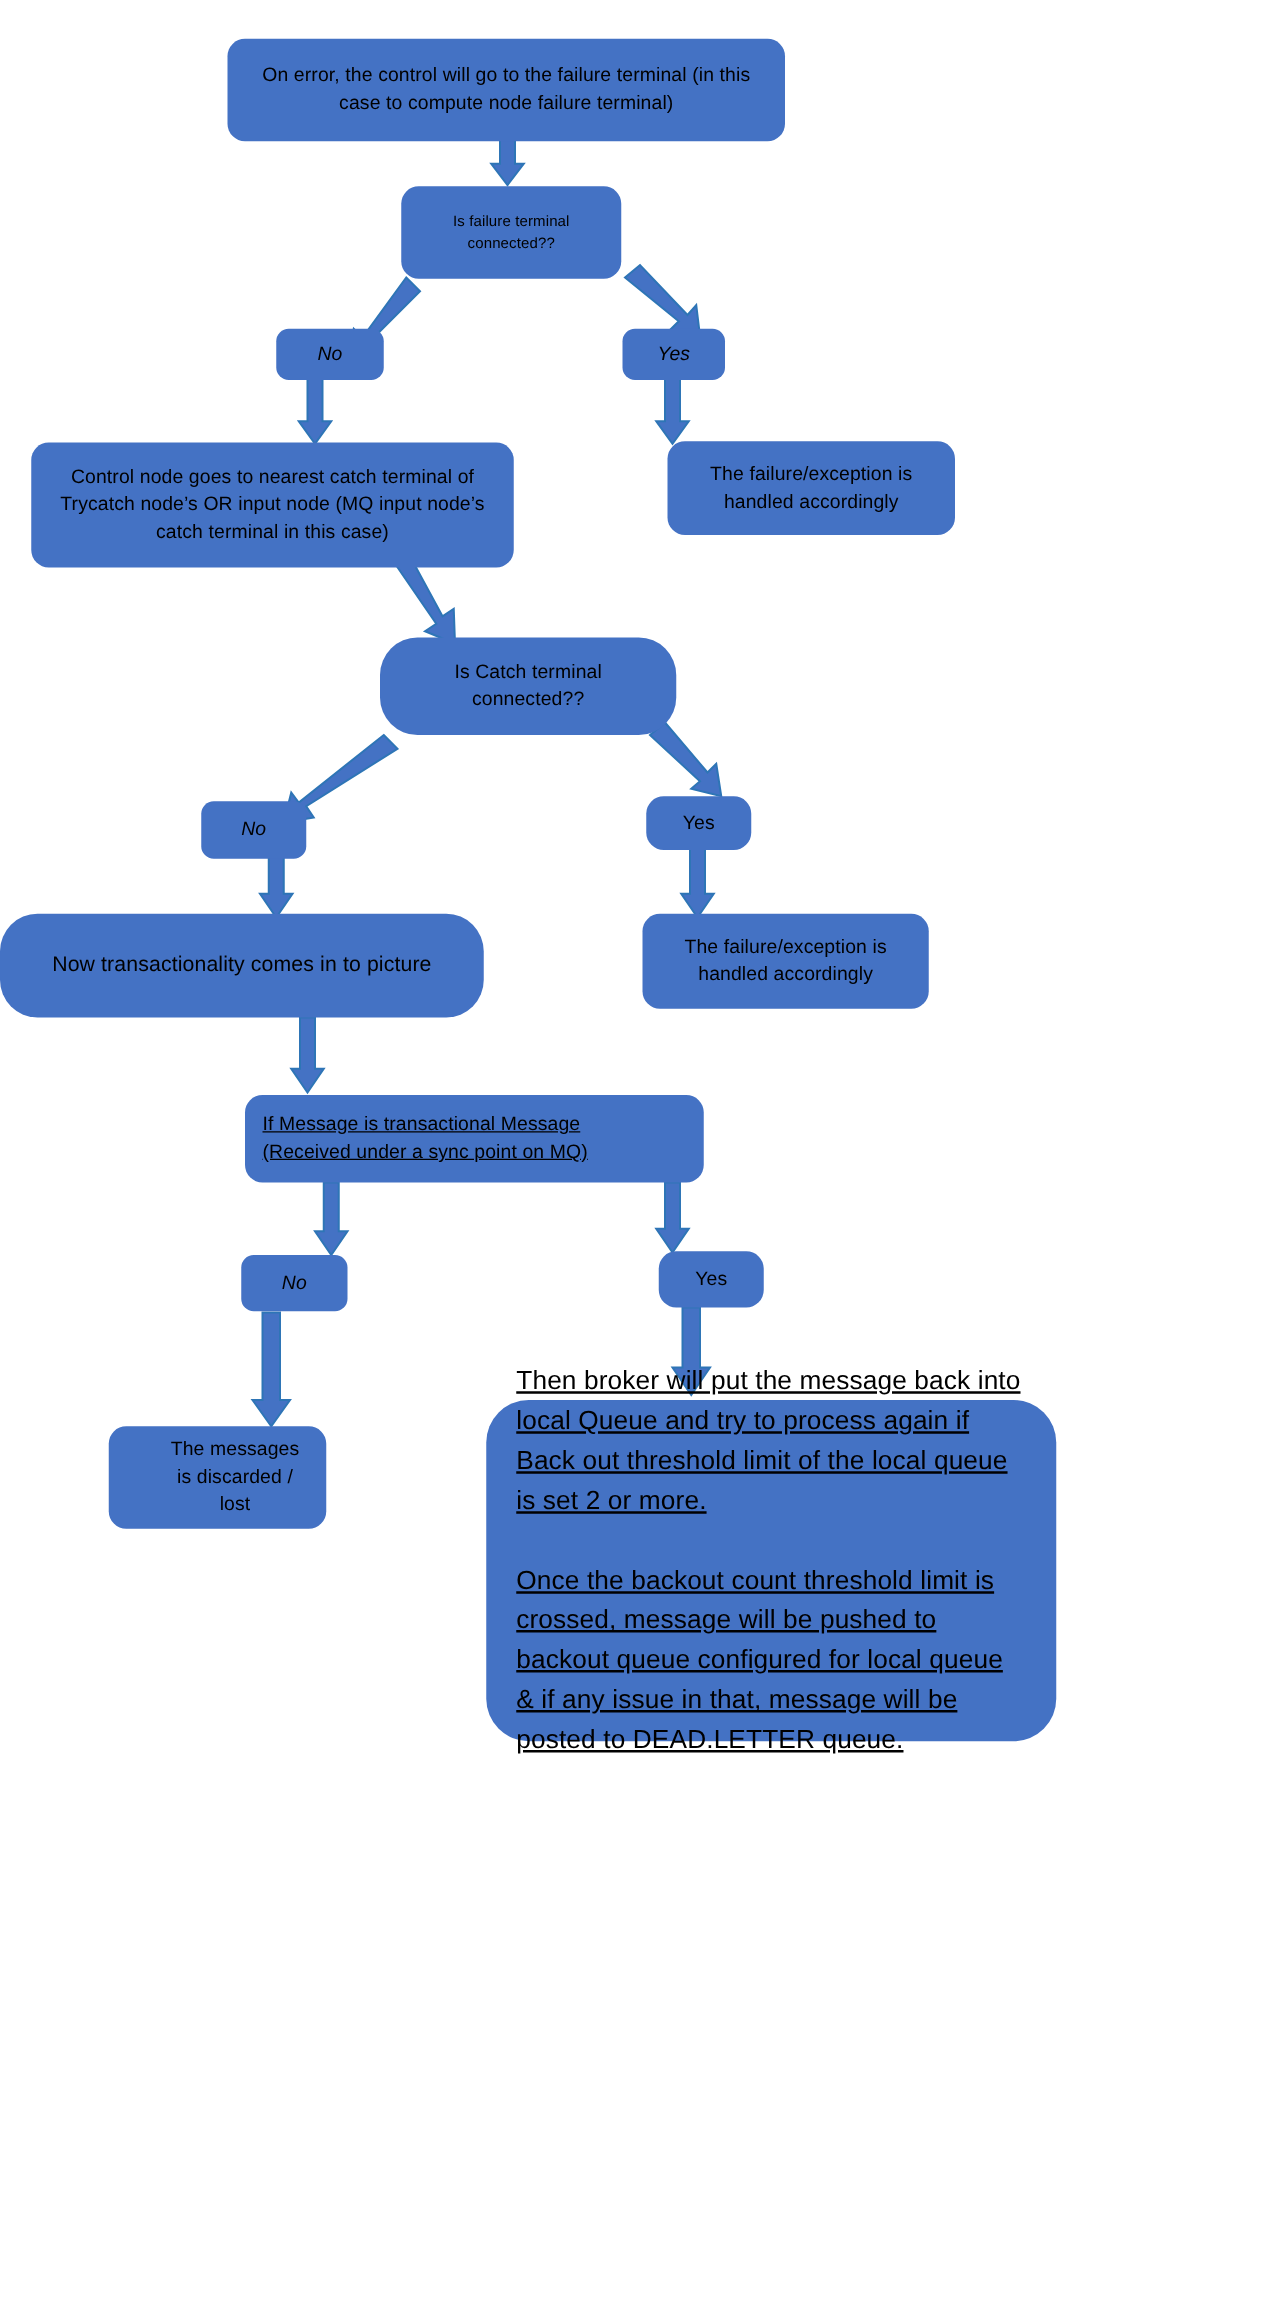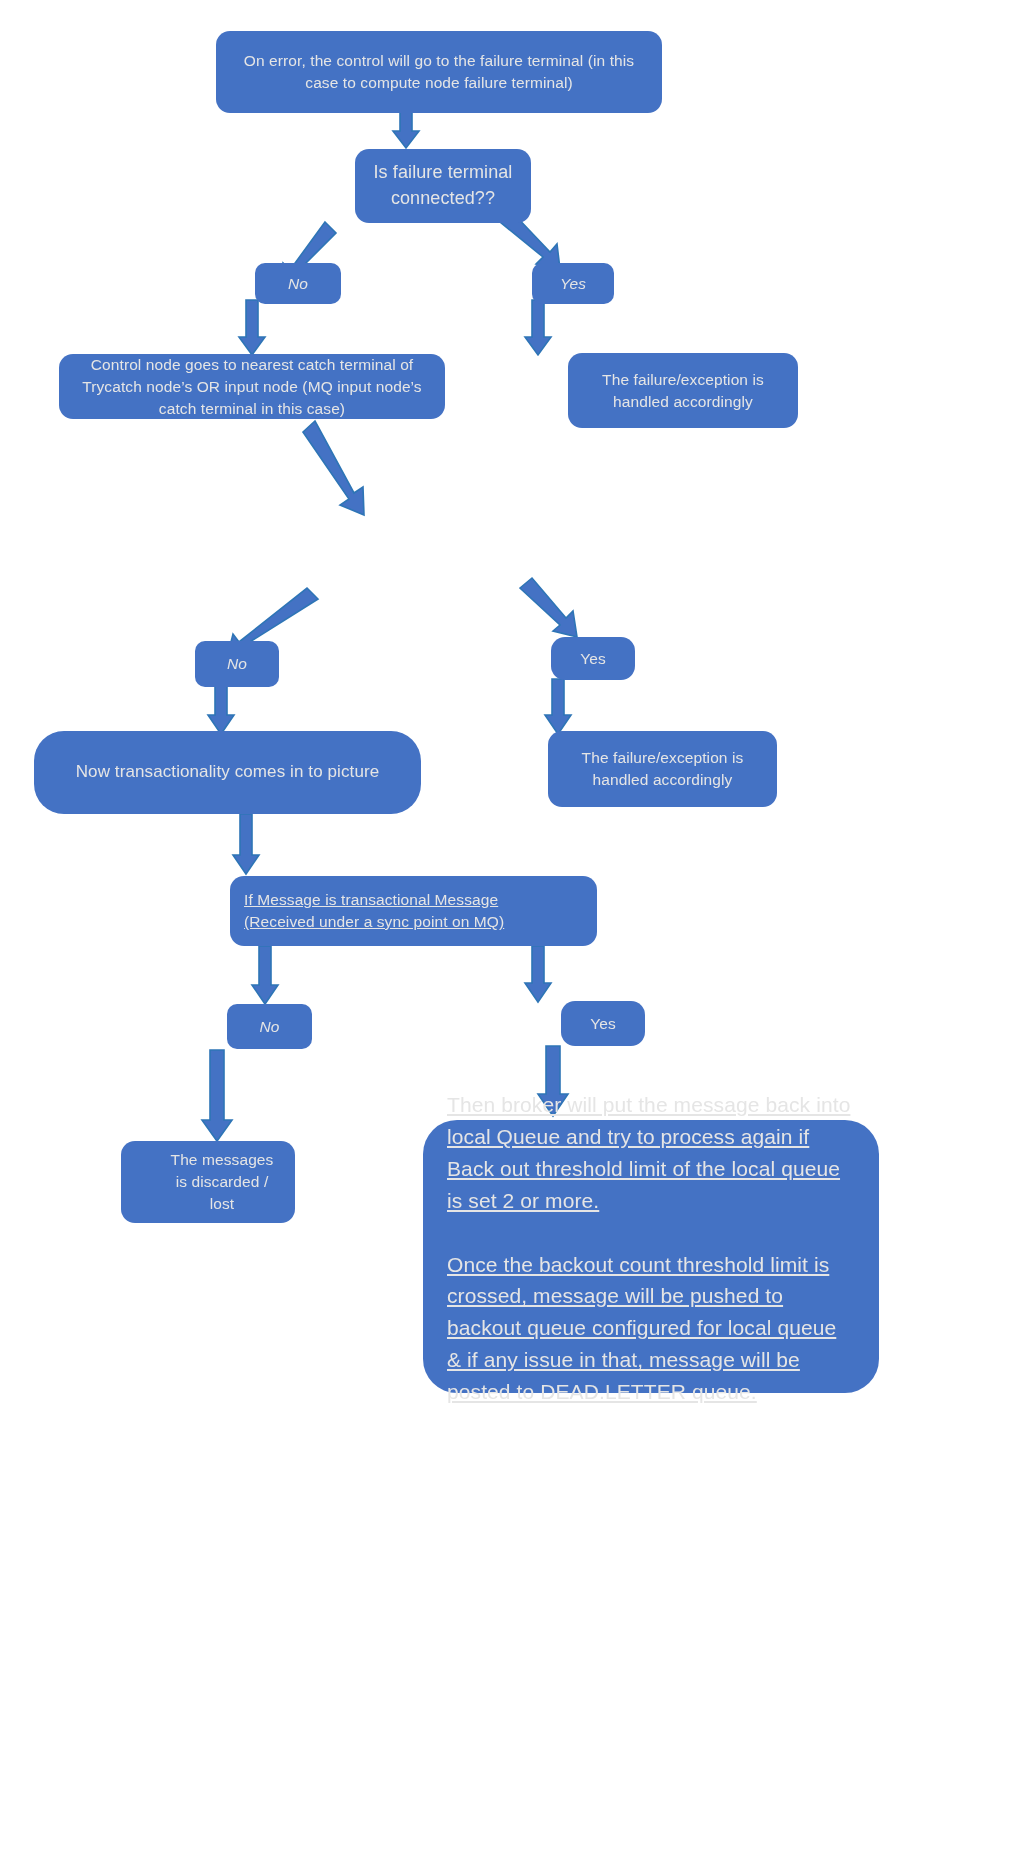--- a/index.html
+++ b/index.html
@@ -12,31 +12,30 @@
   #canvas {
     position: relative;
     width: 1010px;
     height: 1855px;
     overflow: hidden;
     background: #ffffff;
   }
   .node {
     position: absolute;
     background: #4472C4;
-    color: #e5e5e5;
+    color: #000000;
     border-radius: 14px;
     display: flex;
     align-items: center;
     justify-content: center;
     text-align: center;
     line-height: 1.42;
     padding: 6px 14px;
     white-space: pre-line;
     letter-spacing: 0.1px;
-    margin-left: 34px;
   }
   .node.left-align {
     justify-content: flex-start;
     text-align: left;
     text-decoration: underline;
   }
   .node.big-radius { border-radius: 30px; }
   .node.small { border-radius: 10px; font-style: italic; }
   .arrow-layer {
     position: absolute;
@@ -110,30 +109,31 @@
       <polygon points="210,1050 224,1050 224,1120 232,1120 217,1141 202,1120 210,1120" fill="#4472C4" stroke="#2E75B6" stroke-width="1.6"></polygon>
     </g>
 
     <g>
       <polygon points="546,1046 560,1046 560,1094 568,1094 553,1116 538,1094 546,1094" fill="#4472C4" stroke="#2E75B6" stroke-width="1.6"></polygon>
     </g>
   </svg>
 
   <div class="node" style="left:182px; top:31px; width:446px; height:82px; font-size:15.5px;">On error, the control will go to the failure terminal (in this case to compute node failure terminal)</div>
 
-  <div class="node" style="left:321px; top:149px; width:176px; height:74px; font-size:18px;">Is failure terminal connected??</div>
+  <div class="node" style="left:321px; top:149px; width:176px; height:74px; font-size:12px;">Is failure terminal connected??</div>
 
   <div class="node small" style="left:221px; top:263px; width:86px; height:41px; font-size:15.5px;">No</div>
 
   <div class="node small" style="left:498px; top:263px; width:82px; height:41px; font-size:15.5px;">Yes</div>
 
-  <div class="node" style="left:25px; top:354px; width:386px; height:65px; font-size:15.5px; padding:4px 18px;">Control node goes to nearest catch terminal of Trycatch node’s OR input node (MQ input node’s catch terminal in this case)</div>
+  <div class="node" style="left:25px; top:354px; width:386px; height:100px; font-size:15.5px; padding:4px 18px;">Control node goes to nearest catch terminal of Trycatch node’s OR input node (MQ input node’s catch terminal in this case)</div>
 
   <div class="node" style="left:534px; top:353px; width:230px; height:75px; font-size:15.5px;">The failure/exception is handled accordingly</div>
 
+  <div class="node big-radius" style="left:304px; top:510px; width:237px; height:78px; font-size:15.5px;">Is Catch terminal connected??</div>
 
   <div class="node small" style="left:161px; top:641px; width:84px; height:46px; font-size:15.5px;">No</div>
 
   <div class="node" style="left:517px; top:637px; width:84px; height:43px; font-size:15.5px;">Yes</div>
 
   <div class="node big-radius" style="left:0px; top:731px; width:387px; height:83px; font-size:17px;">Now transactionality comes in to picture</div>
 
   <div class="node" style="left:514px; top:731px; width:229px; height:76px; font-size:15.5px;">The failure/exception is handled accordingly</div>
 
   <div class="node left-align" style="left:196px; top:876px; width:367px; height:70px; font-size:15.5px; padding-left:14px;">If Message is transactional Message

